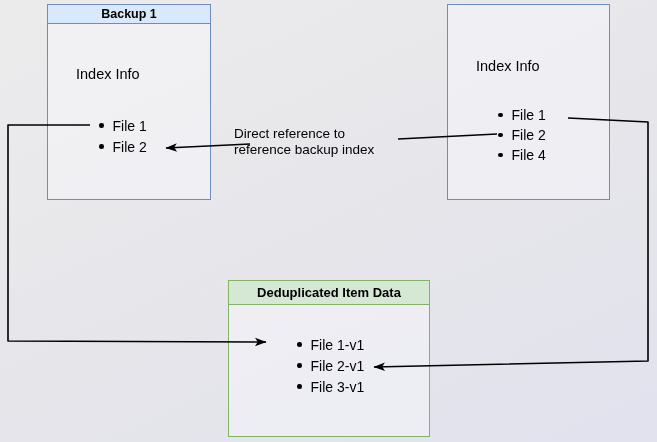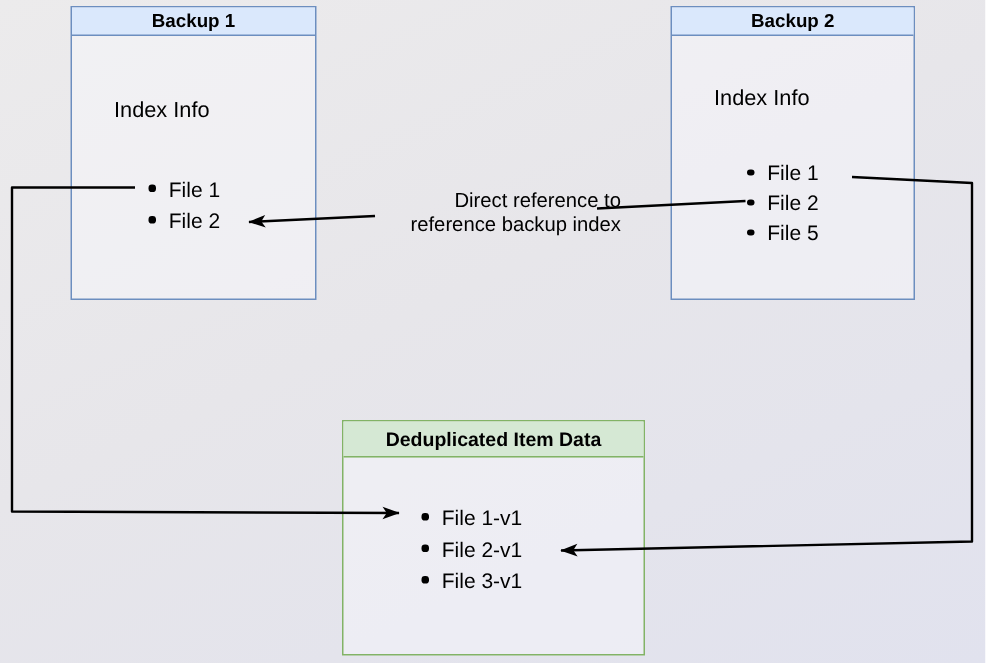--- a/index.html
+++ b/index.html
@@ -41,27 +41,27 @@
   #backup2 .subtitle { left: 28px; top: 53px; }
 
   ul.items { position: absolute; list-style: none; margin: 0; padding: 0; }
   ul.items li { display: flex; align-items: center; font-size: 14px; white-space: nowrap; }
   .dot { width: 4.5px; height: 4.5px; border-radius: 50%; background: #000; margin-right: 9px; flex: 0 0 auto; }
 
   #backup1 ul.items { left: 51px; top: 110px; }
   #backup1 ul.items li { height: 21px; }
   #backup2 ul.items { left: 50px; top: 100px; }
   #backup2 ul.items li { height: 20px; }
-  #dedup   ul.items { left: 52px; top: 53px; }
+  #dedup   ul.items { left: 68px; top: 53px; }
   #dedup   ul.items li { height: 21px; }
 
   .annotation {
     position: absolute;
     left: 234px; top: 126px; width: 180px;
-    text-align: right;
+    text-align: left;
     font-size: 13.5px;
     line-height: 15.5px;
     white-space: nowrap;
   }
   .overlay {
     position: absolute;
     left: 0; top: 0; width: 657px; height: 442px;
     z-index: 5;
     pointer-events: none;
   }
@@ -83,36 +83,33 @@
         <span>File 1</span>
       </li>
       <li>
         <span class="dot"></span>
         <span>File 2</span>
       </li>
     </ul>
   </div>
 
   <div class="node blue" id="backup2">
-    <div class="node-header">
-      <span>Backup 2</span>
-    </div>
     <div class="subtitle">Index Info</div>
     <ul class="items">
       <li>
         <span class="dot"></span>
         <span>File 1</span>
       </li>
       <li>
         <span class="dot"></span>
         <span>File 2</span>
       </li>
       <li>
         <span class="dot"></span>
-        <span>File 5</span>
+        <span>File 4</span>
       </li>
     </ul>
   </div>
 
   <div class="node green" id="dedup">
     <div class="node-header">
       <span>Deduplicated Item Data</span>
     </div>
     <ul class="items">
       <li>

